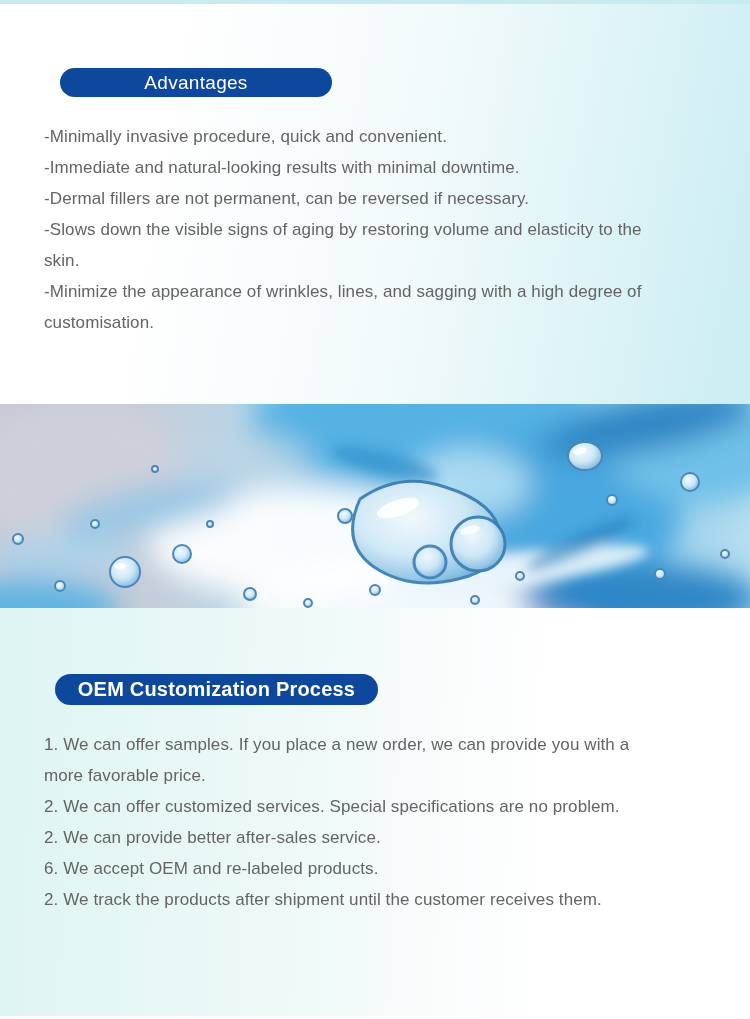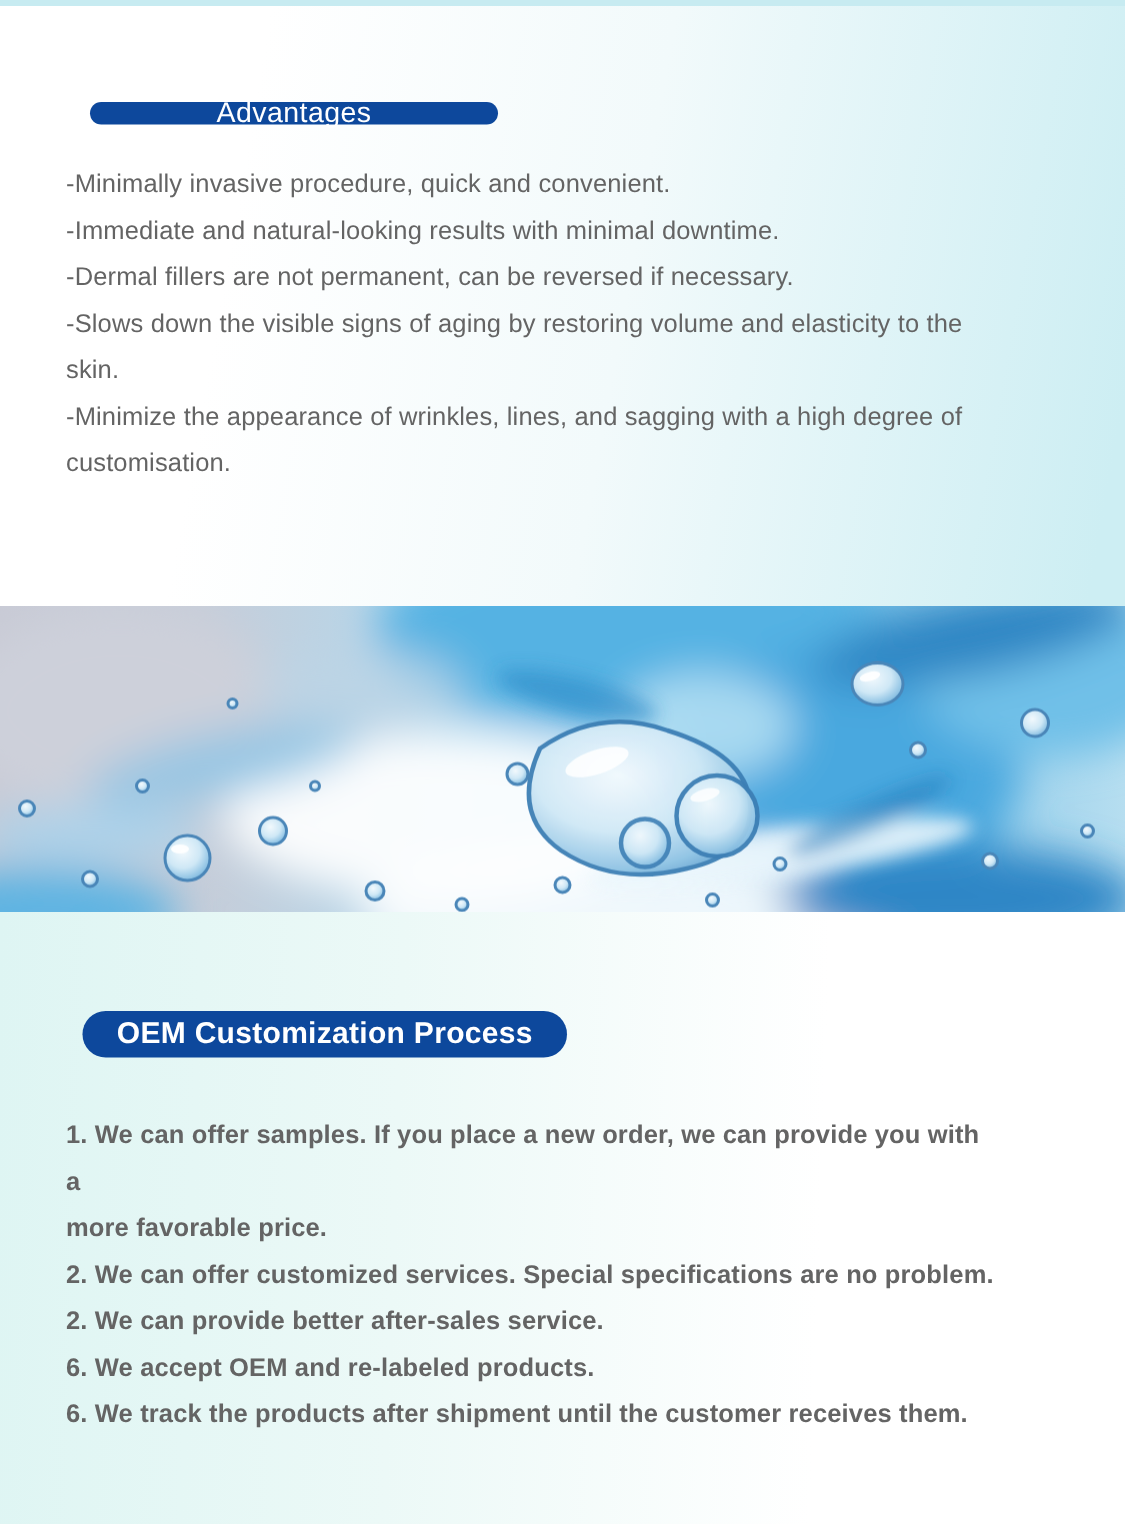--- a/index.html
+++ b/index.html
@@ -34,21 +34,21 @@
   .badge {
     color: #ffffff;
     background: #0d489c;
     display: flex;
     align-items: center;
     justify-content: center;
     box-sizing: border-box;
   }
   .badge-advantages {
     width: 272px;
-    height: 15px;
+    height: 29px;
     border-radius: 15px;
     margin: 0 0 0 60px;
     position: relative;
     top: 64px;
     font-size: 19px;
     font-weight: 500;
     letter-spacing: 0.3px;
   }
   .badge-oem {
     width: 323px;
@@ -75,24 +75,23 @@
     padding-left: 44px;
   }
   .adv-list {
     position: relative;
     top: 88px;           
     margin-left: 54px;
     width: 664px;
   }
   .oem-list {
     position: relative;
-    top: 102px;           
+    top: 90px;           
     margin-left: 54px;
     width: 664px;
-    font-weight: bold;
   }
   .photo {
     width: 750px;
     height: 204px;
     display: block;
   }
 </style>
 </head>
 <body>
 
@@ -197,17 +196,17 @@
 <div class="section-bottom">
   <div class="badge badge-oem">
     <span>OEM Customization Process</span>
   </div>
   <ul class="plain-list oem-list">
     <li>1. We can offer samples. If you place a new order, we can provide you with a
 more favorable price.</li>
     <li>2. We can offer customized services. Special specifications are no problem.</li>
     <li>2. We can provide better after-sales service.</li>
     <li>6. We accept OEM and re-labeled products.</li>
-    <li>6. We track the products after shipment until the customer receives them.</li>
+    <li>2. We track the products after shipment until the customer receives them.</li>
   </ul>
 </div>
 
 <div class="bottom-strip"></div>
 
 </body></html>

